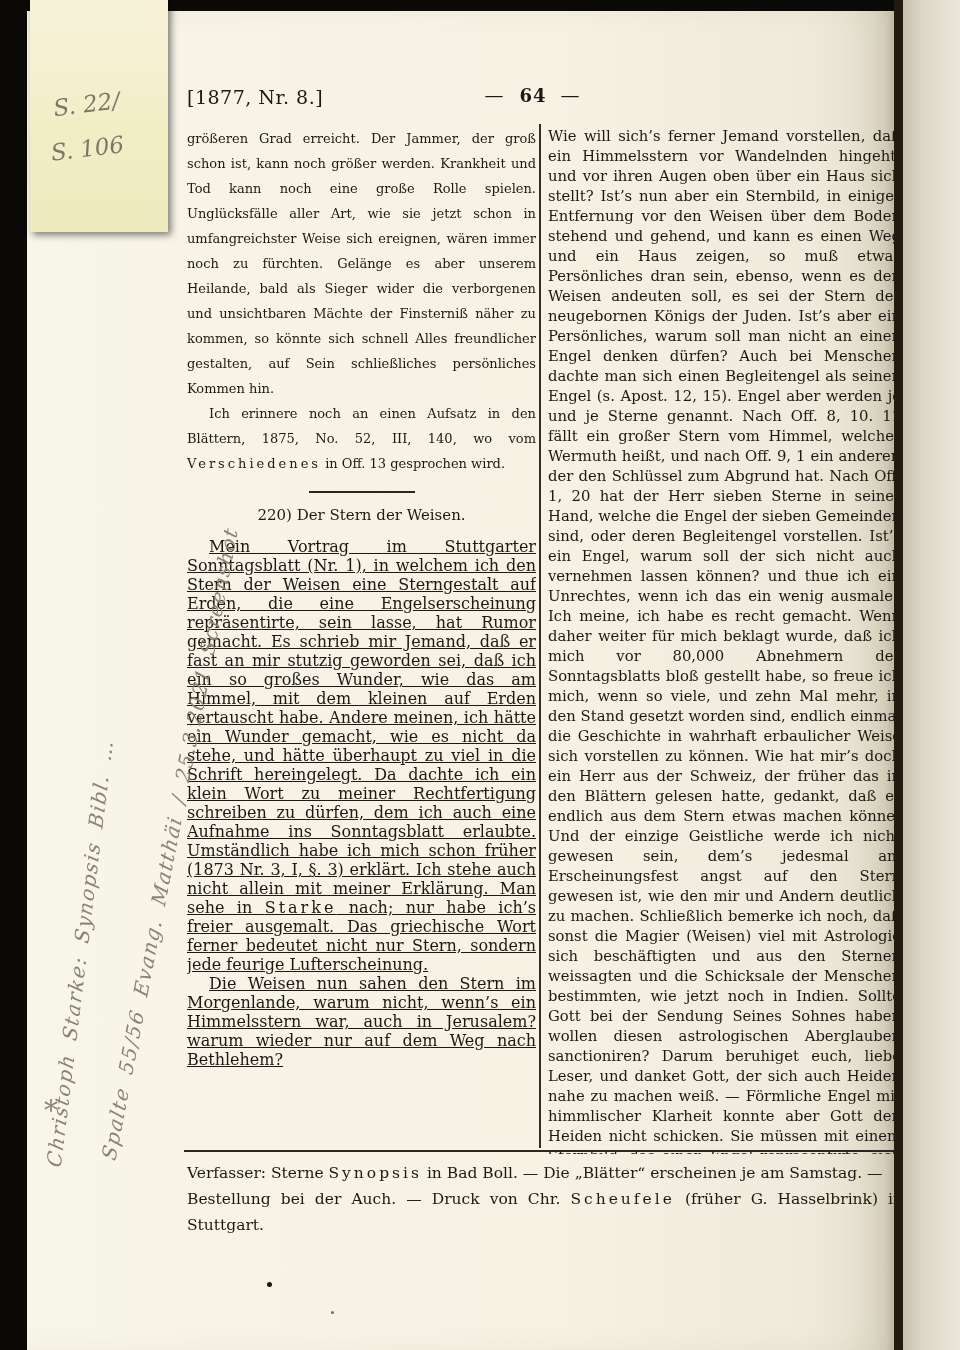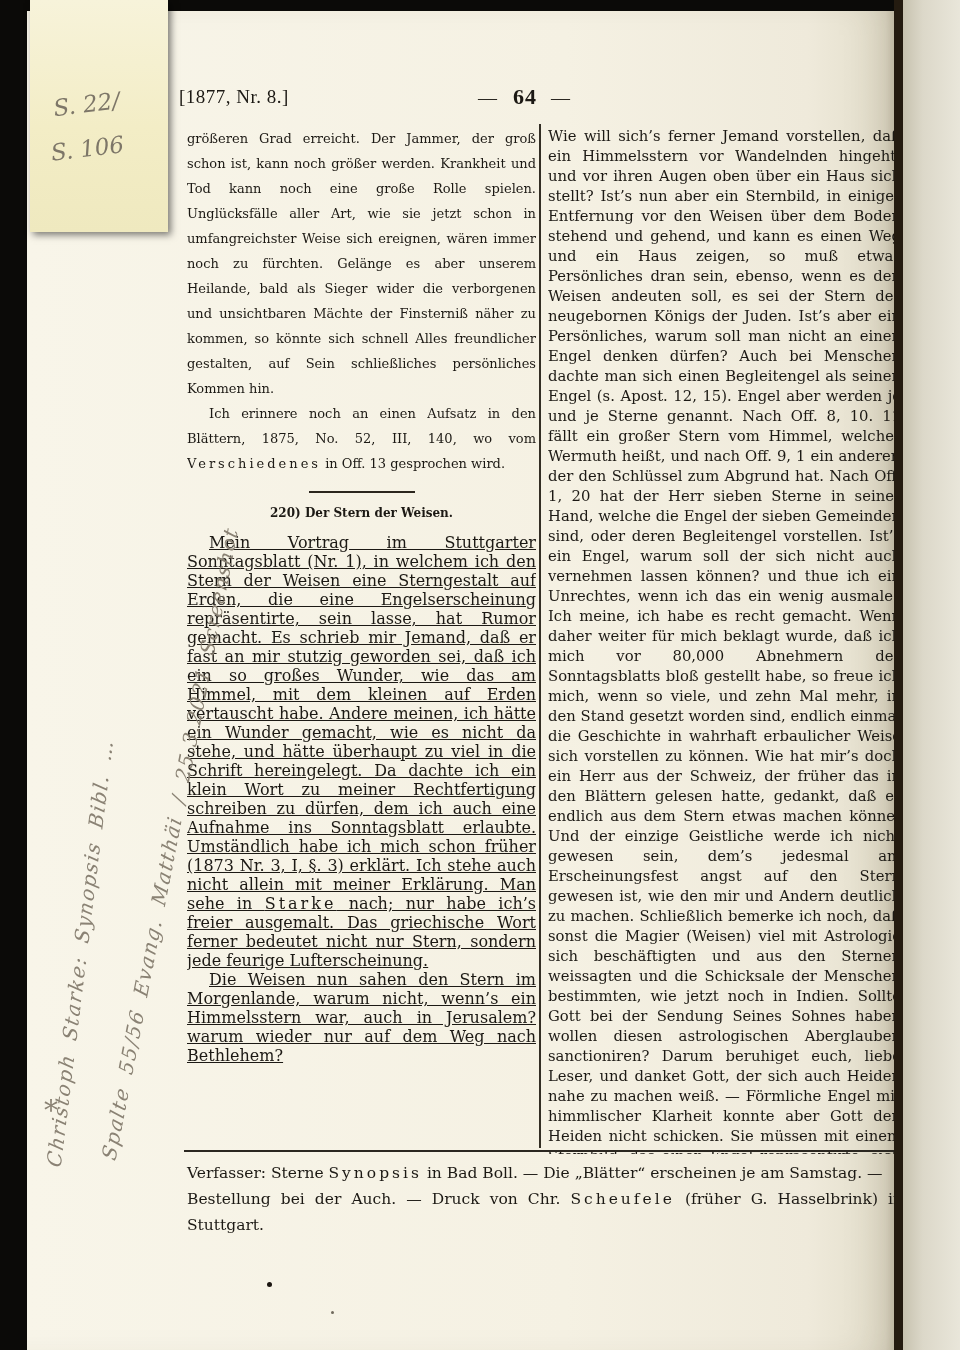--- a/index.html
+++ b/index.html
@@ -13,37 +13,37 @@
     background:linear-gradient(90deg,#f8f5e9 0%,#f5f1e3 62%,#efeadb 90%,#e3decb 99%,#d6d0bc 100%);
     box-shadow:inset -30px 0 50px -35px rgba(60,45,20,.35);
     color:#1c1914;
   }
   .edge-left{position:absolute;left:0;top:0;width:27px;height:1350px;background:#0b0a08;}
   .edge-top{position:absolute;left:0;top:0;width:938px;height:11px;background:#0b0a08;}
   .gutter-line{position:absolute;left:894px;top:0;width:9px;height:1350px;background:#241b10;}
   .next-page-edge{position:absolute;left:903px;top:0;width:57px;height:1350px;
     background:linear-gradient(90deg,#c7c2af 0%,#dcd8c9 35%,#e9e6da 100%);}
   
-  .header{position:absolute;left:152px;top:76px;width:716px;height:30px;font-size:19px;font-family:Liberation Serif, serif;}
+  .header{position:absolute;left:160px;top:76px;width:716px;height:30px;font-size:19px;}
   .issue{position:absolute;left:0;top:0;letter-spacing:.5px;}
   .pageno{position:absolute;left:0;top:-2px;width:100%;text-align:center;transform:translateX(-12px);}
   .pageno .dash{font-size:19px;letter-spacing:2px;}
-  .pageno .num{font-size:22px;font-weight:bold;margin:0 14px;letter-spacing:1px;}
+  .pageno .num{font-size:18px;font-weight:bold;margin:0 14px;letter-spacing:1px;}
   
   .col{position:absolute;top:116px;height:1028px;overflow:hidden;text-align:justify;hyphens:auto;-webkit-hyphens:auto;}
   .col-left{left:160px;width:349px;}
   .col-right{left:521px;width:353px;font-size:14.8px;line-height:20px;}
   .col-divider{position:absolute;left:512px;top:114px;width:2px;height:1024px;background:#332e24;}
   .col p{margin:0;}
   .col p.indent{text-indent:22px;}
   .style-a{font-size:13px;line-height:25px;}
   .style-b{font-size:16px;line-height:19px;text-decoration:underline;}
   .text-divider{width:106px;height:2px;background:#2b261d;margin:15px auto 13px;}
   .heading{display:block;text-align:center;font-size:23px;font-weight:bold;margin:20px 0 14px;letter-spacing:1px;text-indent:0 !important;}
-  .subheading{display:block;text-align:center;font-size:12px;font-weight:bold;margin:0 0 13px;text-indent:0 !important;}
+  .subheading{display:block;text-align:center;font-size:15px;font-weight:normal;margin:0 0 13px;text-indent:0 !important;}
   .spaced{letter-spacing:3px;}
   
   .footer-rule{position:absolute;left:157px;top:1140px;width:719px;height:2px;background:#2b2720;}
   .footer{position:absolute;left:160px;top:1150px;width:716px;font-size:15.5px;line-height:26px;text-align:justify;}
   .footer p{margin:0;}
   
   .sticky-note{
     position:absolute;left:30px;top:0;width:138px;height:232px;
     background:linear-gradient(180deg,#f7f3da 0%,#f3edc6 55%,#efe9bf 100%);
     box-shadow:3px 3px 7px rgba(0,0,0,.5);

